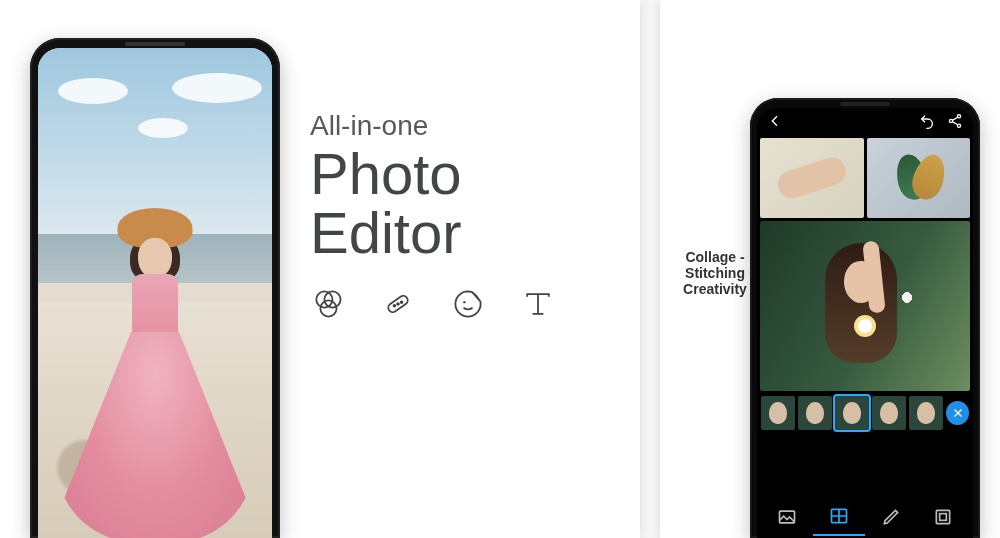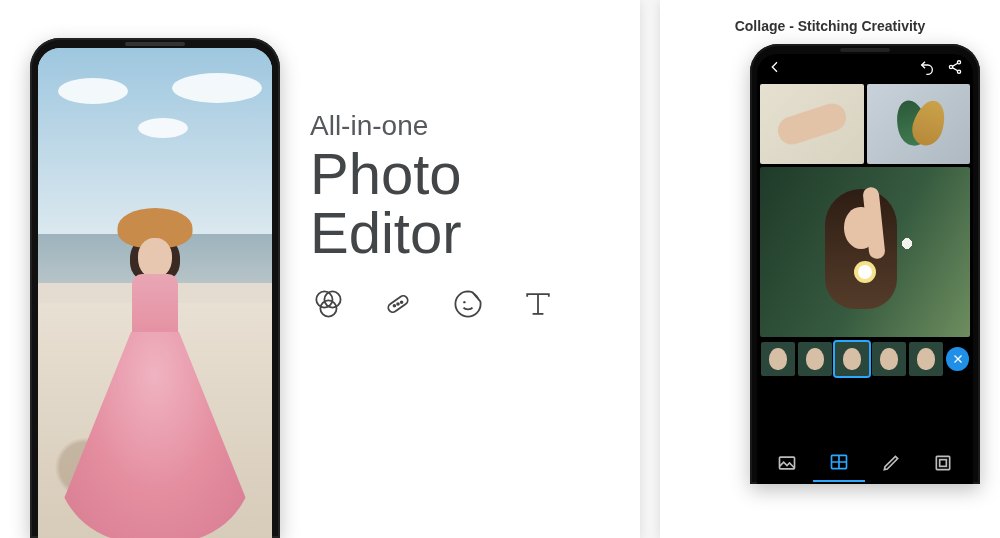--- a/index.html
+++ b/index.html
@@ -12,21 +12,21 @@
     gap: 20px;
     padding: 0;
     overflow: hidden;
   }
 
   .panel {
     background: #fff;
     box-shadow: 0 2px 10px rgba(0,0,0,0.1);
     overflow: hidden;
     display: flex;
-    flex-direction: column;
+    flex-direction: row;
   }
 
   .panel-left {
     flex: 0 0 640px;
     flex-direction: row;
     align-items: stretch;
     padding: 20px 20px 0 30px;
   }
   .panel-right {
     flex: 0 0 340px;

